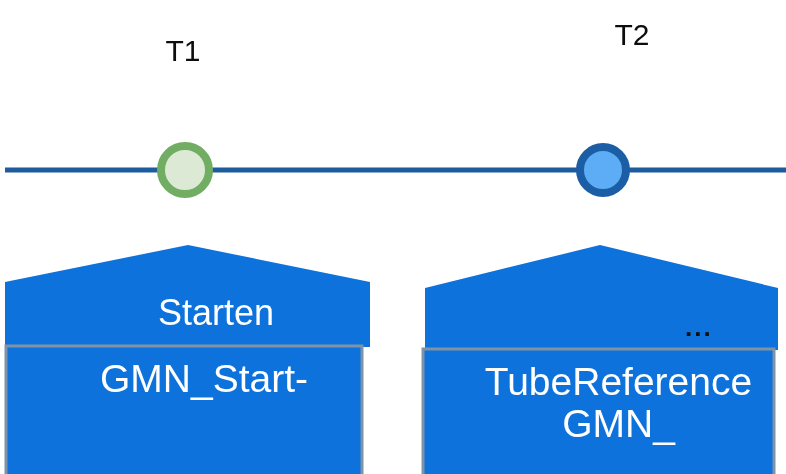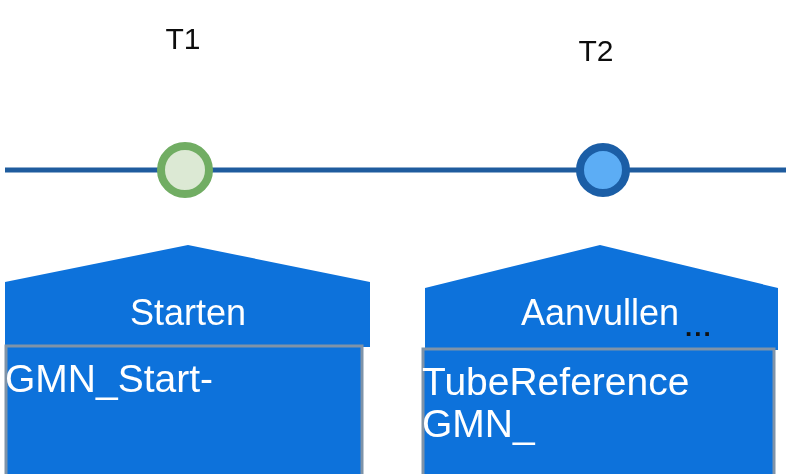--- a/index.html
+++ b/index.html
@@ -32,54 +32,55 @@
   .t-label {
     position: absolute;
     font-size: 30px;
     line-height: 30px;
     color: #0d0d0d;
     letter-spacing: 0px;
     white-space: nowrap;
     text-align: center;
     font-weight: normal;
   }
-  #t1-label { left: 133px; top: 24px; width: 100px; }
-  #t2-label { left: 546px; top: 20px; width: 100px; margin-top: 16px; }
+  #t1-label { left: 133px; top: 36px; width: 100px; }
+  #t2-label { left: 582px; top: 20px; width: 100px; }
 
   
   .pentagon-text {
     position: absolute;
     color: #ffffff;
     font-size: 36px;
     line-height: 38px;
     text-align: center;
     white-space: nowrap;
     font-weight: normal;
   }
-  #starten-text  { left: 5px;  top: 294px; width: 366px; }
+  #starten-text  { left: 5px;  top: 294px; width: 366px; padding-left: 28px; }
   #aanvullen-text{ left: 424px; top: 294px; width: 352px; }
 
   .ellipsis-dots {
     position: absolute;
     color: #111111;
     font-size: 26px;
     line-height: 20px;
     letter-spacing: 2px;
     font-weight: bold;
     white-space: nowrap;
   }
   #aanvullen-ellipsis { left: 685px; top: 317px; }
 
   .box-text {
     position: absolute;
     color: #ffffff;
     font-size: 39px;
     line-height: 42px;
-    text-align: left;
+    text-align: center;
     white-space: nowrap;
+    margin-left: 20px;
   }
   #gmn-start-text { left: 5px;  top: 358px; width: 358px; }
   #gmn-tube-text  { left: 422px; top: 361px; width: 353px; }
 </style>
 </head>
 <body>
 
 <div id="canvas">
 
   <svg class="timeline-svg" viewBox="0 0 786 474" xmlns="http://www.w3.org/2000/svg">
@@ -106,21 +107,20 @@
   <div class="t-label" id="t1-label">T1</div>
 
   <div class="t-label" id="t2-label">T2</div>
 
   <div class="pentagon-text" id="starten-text">Starten</div>
 
   <div class="box-text" id="gmn-start-text">
     <div>GMN_Start-</div>
   </div>
 
-  <div class="pentagon-text" id="aanvullen-text">Aanvullen</div>
 
   <div class="ellipsis-dots" id="aanvullen-ellipsis">...</div>
 
   <div class="box-text" id="gmn-tube-text">
     <div>TubeReference</div>
     <div>GMN_</div>
   </div>
 
 </div>
 

